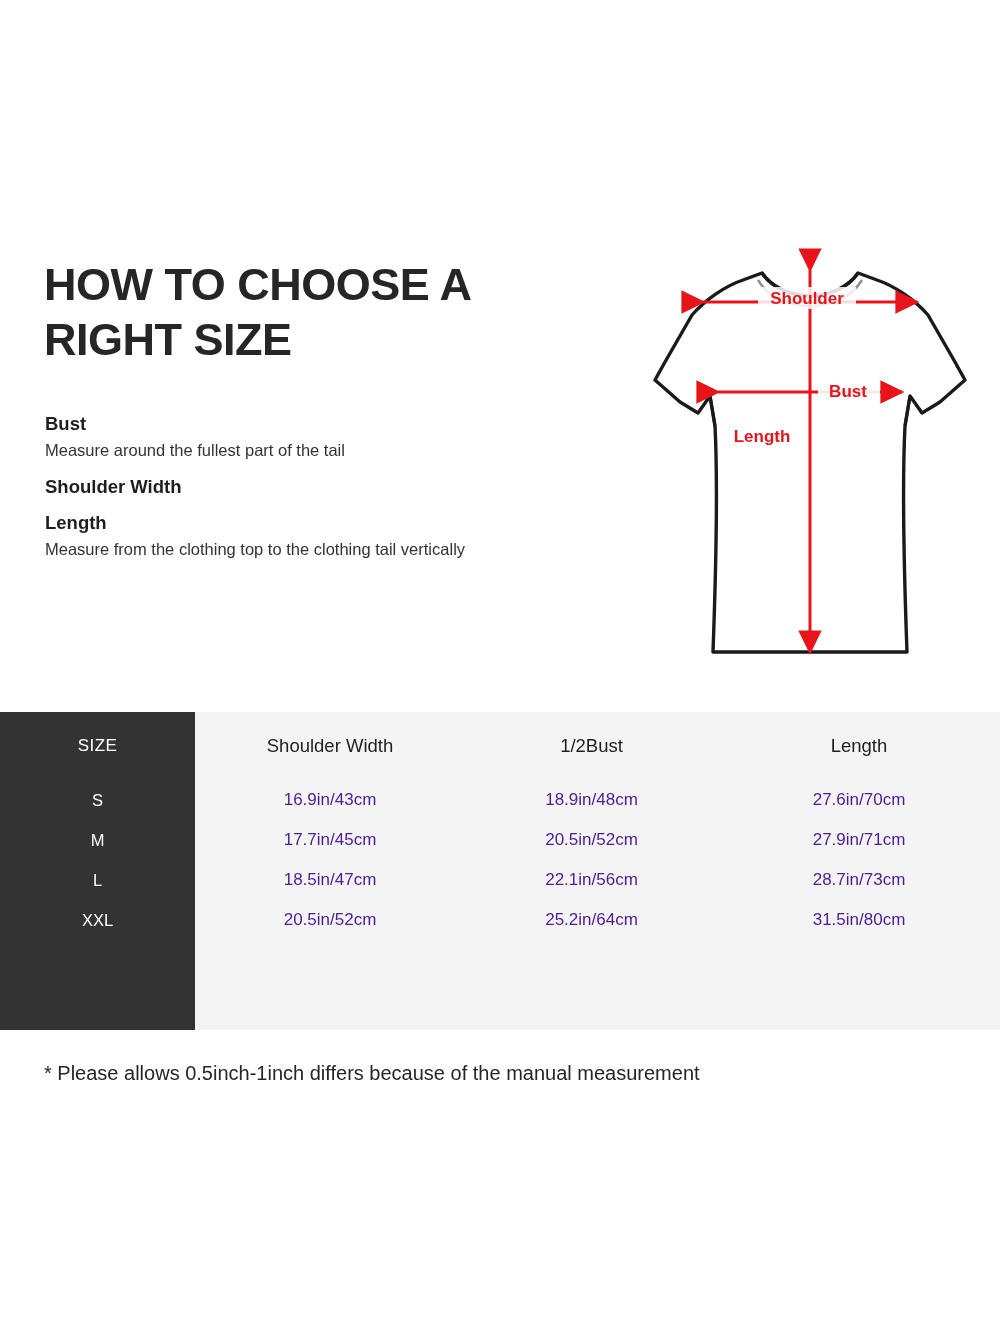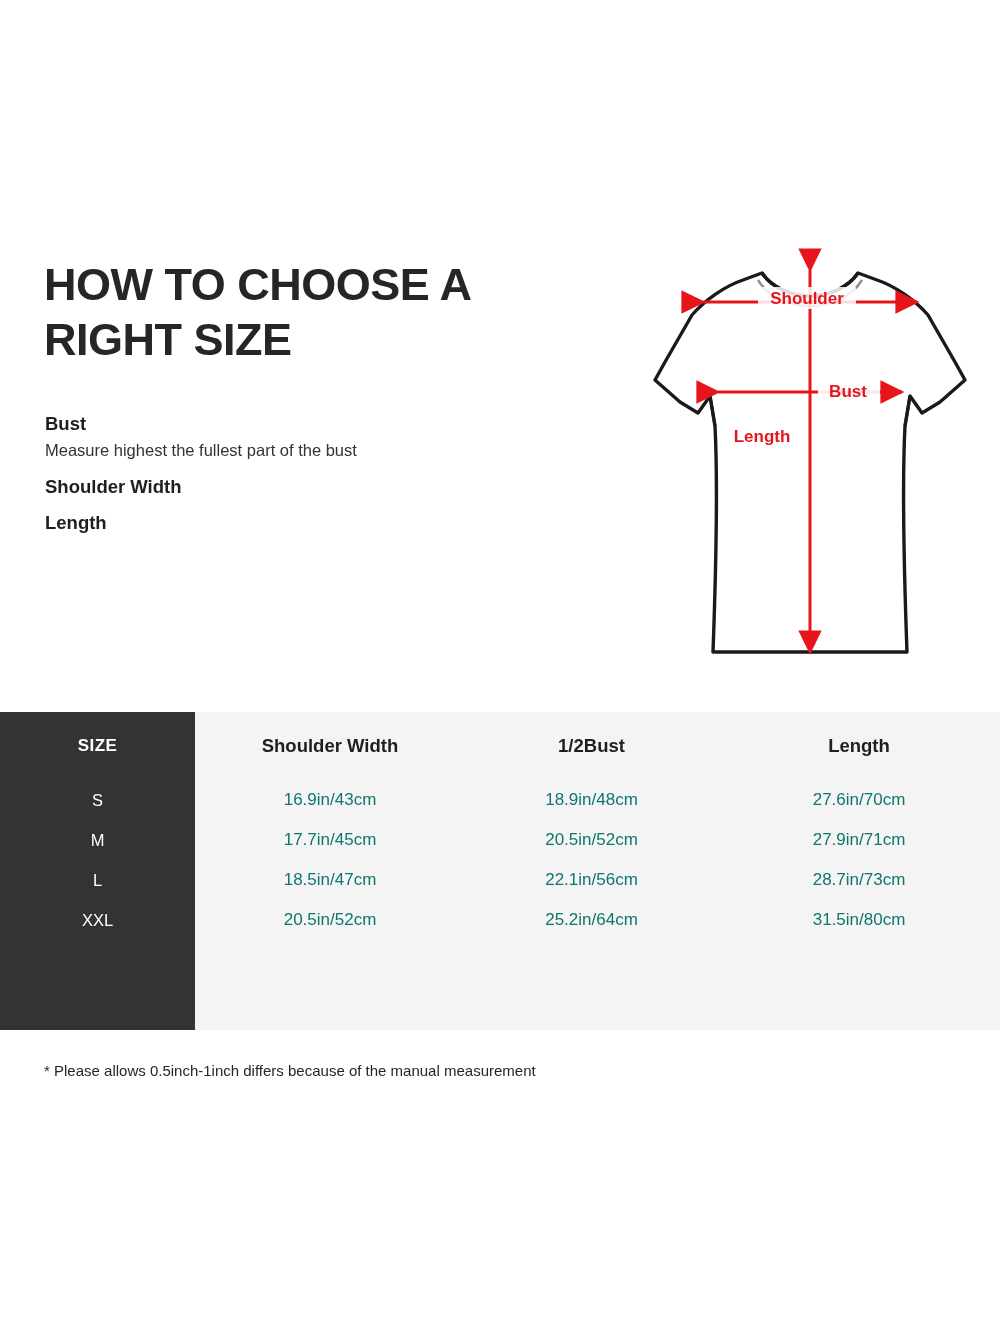--- a/index.html
+++ b/index.html
@@ -102,70 +102,71 @@
     table-layout: fixed;
   }
   table.sizes th, table.sizes td {
     padding: 0;
     text-align: center;
     vertical-align: middle;
   }
   table.sizes thead th {
     height: 68px;
     font-size: 18.5px;
-    font-weight: bold;
+    font-weight: normal;
     color: #1f1f1f;
   }
   table.sizes thead th.size-head {
     color: #ffffff;
     font-size: 17px;
     letter-spacing: 0.4px;
   }
   table.sizes tbody td {
     height: 40px;
     font-size: 17px;
-    color: #0f766e;
+    color: #4c1d95;
     font-weight: normal;
   }
   table.sizes tbody td.size-cell {
     color: #ffffff;
     font-size: 16.5px;
   }
   col.c1 { width: 195px; }
   col.c2 { width: 270px; }
   col.c3 { width: 253px; }
   col.c4 { width: 282px; }
 
   .footnote {
     position: absolute;
     left: 44px;
     top: 1062px;
-    font-size: 15px;
+    font-size: 20px;
     color: #262626;
   }
 </style>
 </head>
 <body>
 
 <div class="page">
 
   <div class="top-section">
 
     <div class="headline">HOW TO CHOOSE A RIGHT SIZE</div>
 
     <div class="defs">
       <div class="def-block">
         <div class="def-term">Bust</div>
-        <div class="def-desc">Measure highest the fullest part of the bust</div>
+        <div class="def-desc">Measure around the fullest part of the tail</div>
       </div>
       <div class="def-block">
         <div class="def-term">Shoulder Width</div>
       </div>
       <div class="def-block">
         <div class="def-term">Length</div>
+        <div class="def-desc">Measure from the clothing top to the clothing tail vertically</div>
       </div>
     </div>
 
     <div class="shirt-wrap">
       <svg width="490" height="450" viewBox="0 0 490 450" xmlns="http://www.w3.org/2000/svg">
         <defs>
           <marker id="ar" markerWidth="9" markerHeight="9" refX="7.2" refY="4.5" orient="auto">
             <path d="M0,0.6 L8,4.5 L0,8.4 z" fill="#e8141b"></path>
           </marker>
           <marker id="arS" markerWidth="9" markerHeight="9" refX="7.2" refY="4.5" orient="auto">

